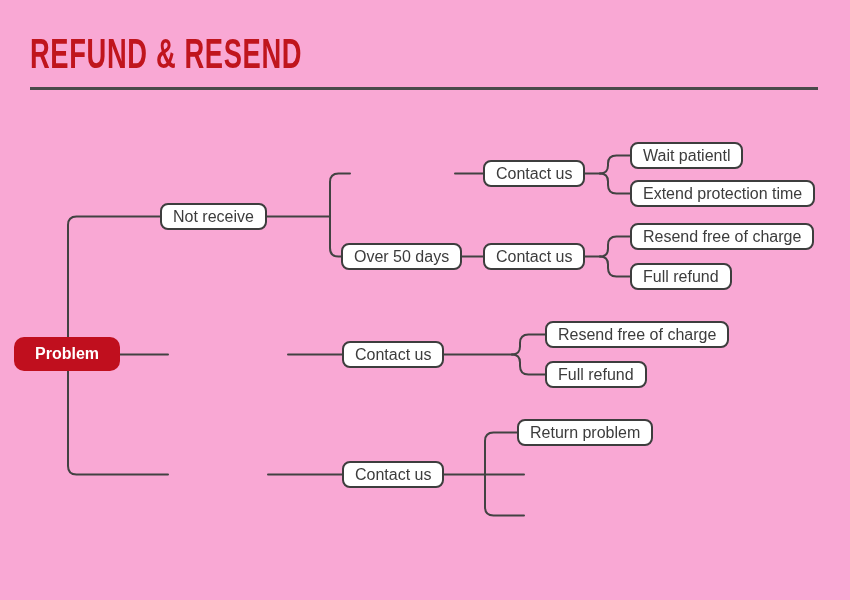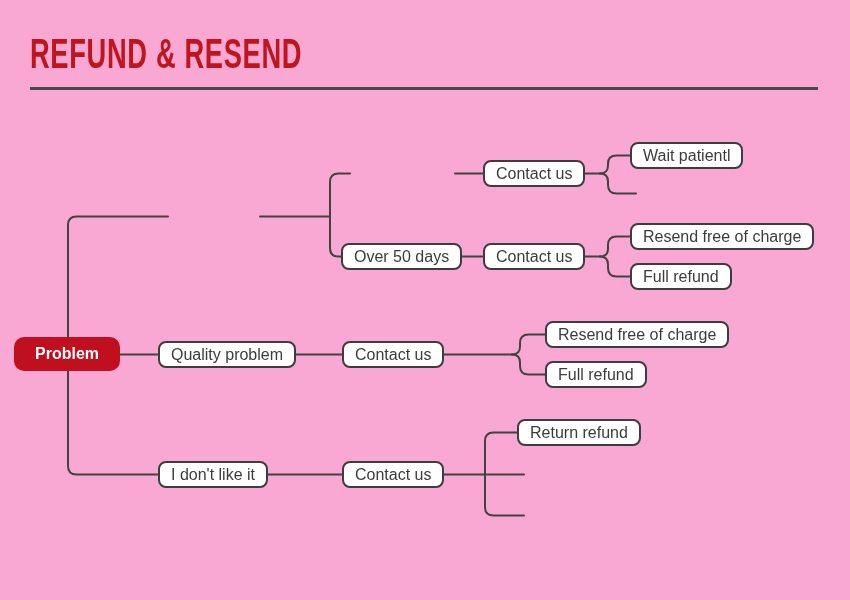--- a/index.html
+++ b/index.html
@@ -61,31 +61,31 @@
     <path d="M 512 354.5 Q 520 354.5 520 362.5 L 520 366 Q 520 374.5 528.5 374.5 L 552 374.5"></path>
 
     <path d="M 268 474.5 L 350 474.5"></path>
     <path d="M 440 474.5 L 524 474.5"></path>
     <path d="M 485 474.5 L 485 441 Q 485 432.5 493.5 432.5 L 524 432.5"></path>
     <path d="M 485 474.5 L 485 507 Q 485 515.5 493.5 515.5 L 524 515.5"></path>
   </svg>
 
   <div class="node root" style="left:14px;top:337px">Problem</div>
 
+  <div class="node" style="left:160px;top:203px">Not receive</div>
 
   <div class="node" style="left:483px;top:160px">Contact us</div>
   <div class="node" style="left:630px;top:142px">Wait patientl</div>
+  <div class="node" style="left:630px;top:180px">Extend protection time</div>
 
   <div class="node" style="left:341px;top:243px">Over 50 days</div>
   <div class="node" style="left:483px;top:243px">Contact us</div>
   <div class="node" style="left:630px;top:223px">Resend free of charge</div>
   <div class="node" style="left:630px;top:263px">Full refund</div>
 
-  <div class="node" style="left:158px;top:341px">Quality problem</div>
   <div class="node" style="left:342px;top:341px">Contact us</div>
   <div class="node" style="left:545px;top:321px">Resend free of charge</div>
   <div class="node" style="left:545px;top:361px">Full refund</div>
 
-  <div class="node" style="left:158px;top:461px">I don't like it</div>
   <div class="node" style="left:342px;top:461px">Contact us</div>
-  <div class="node" style="left:517px;top:419px">Return refund</div>
+  <div class="node" style="left:517px;top:419px">Return problem</div>
 
 </div>
 
 </body></html>

